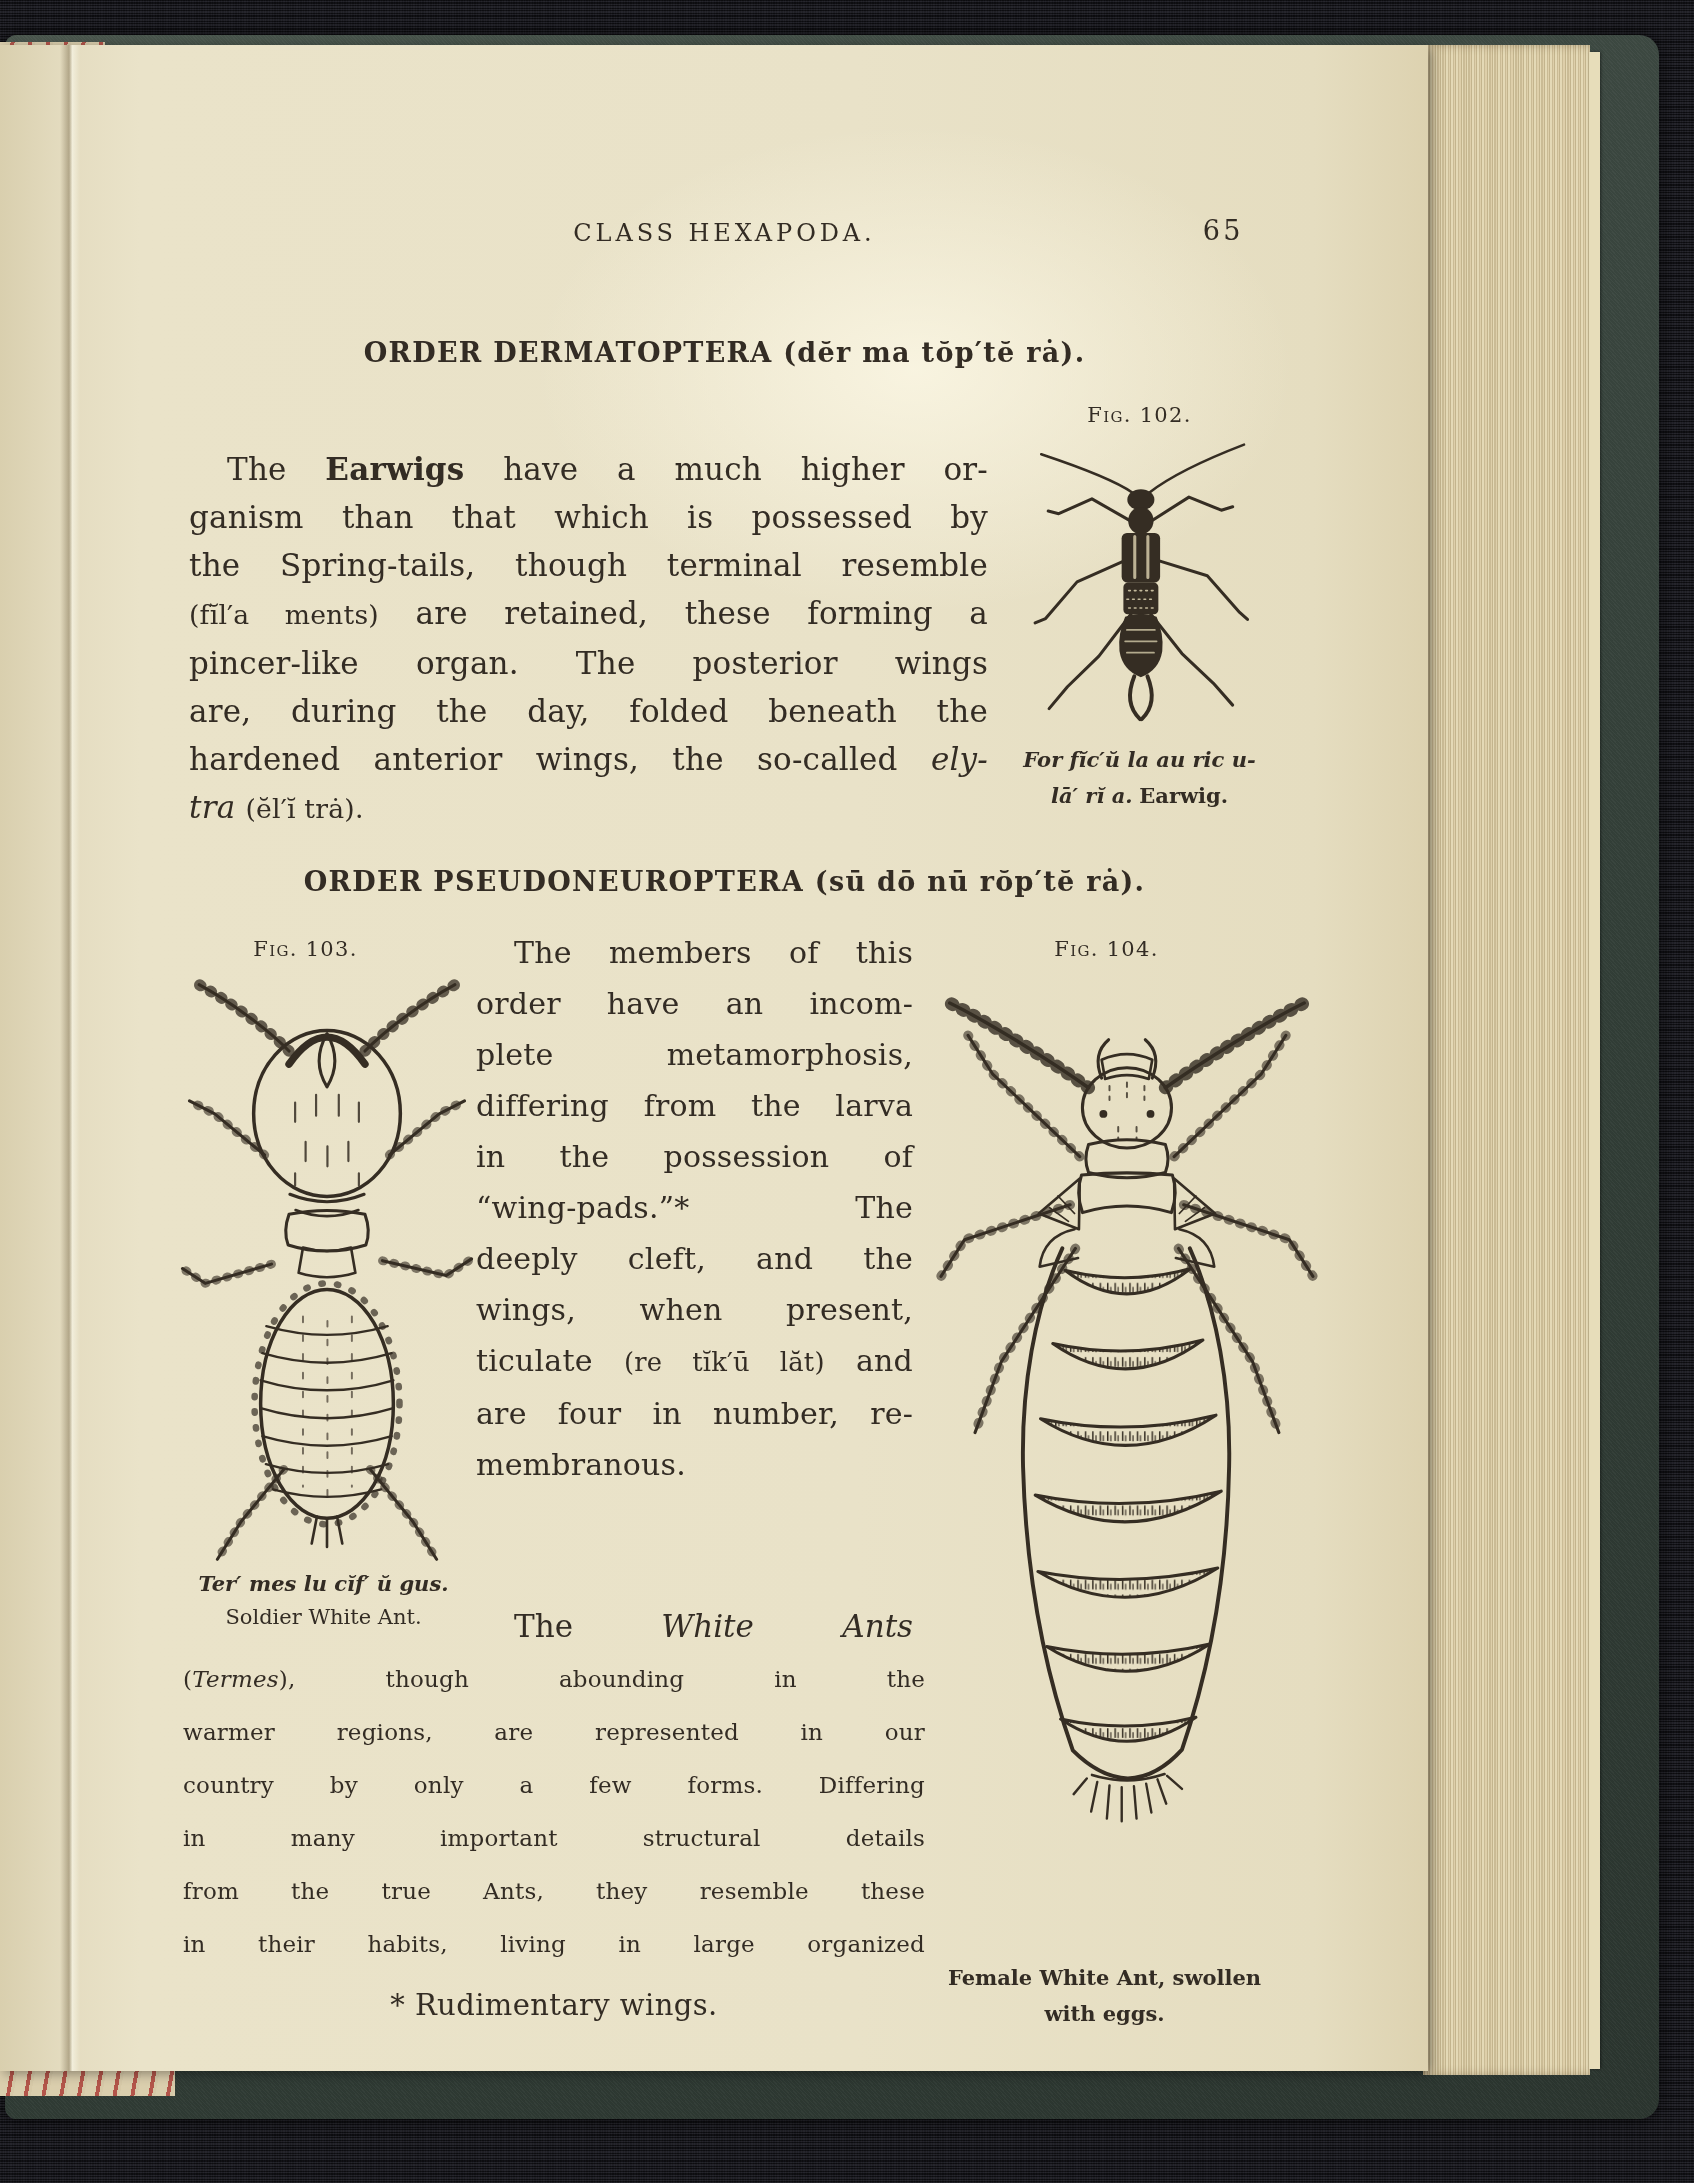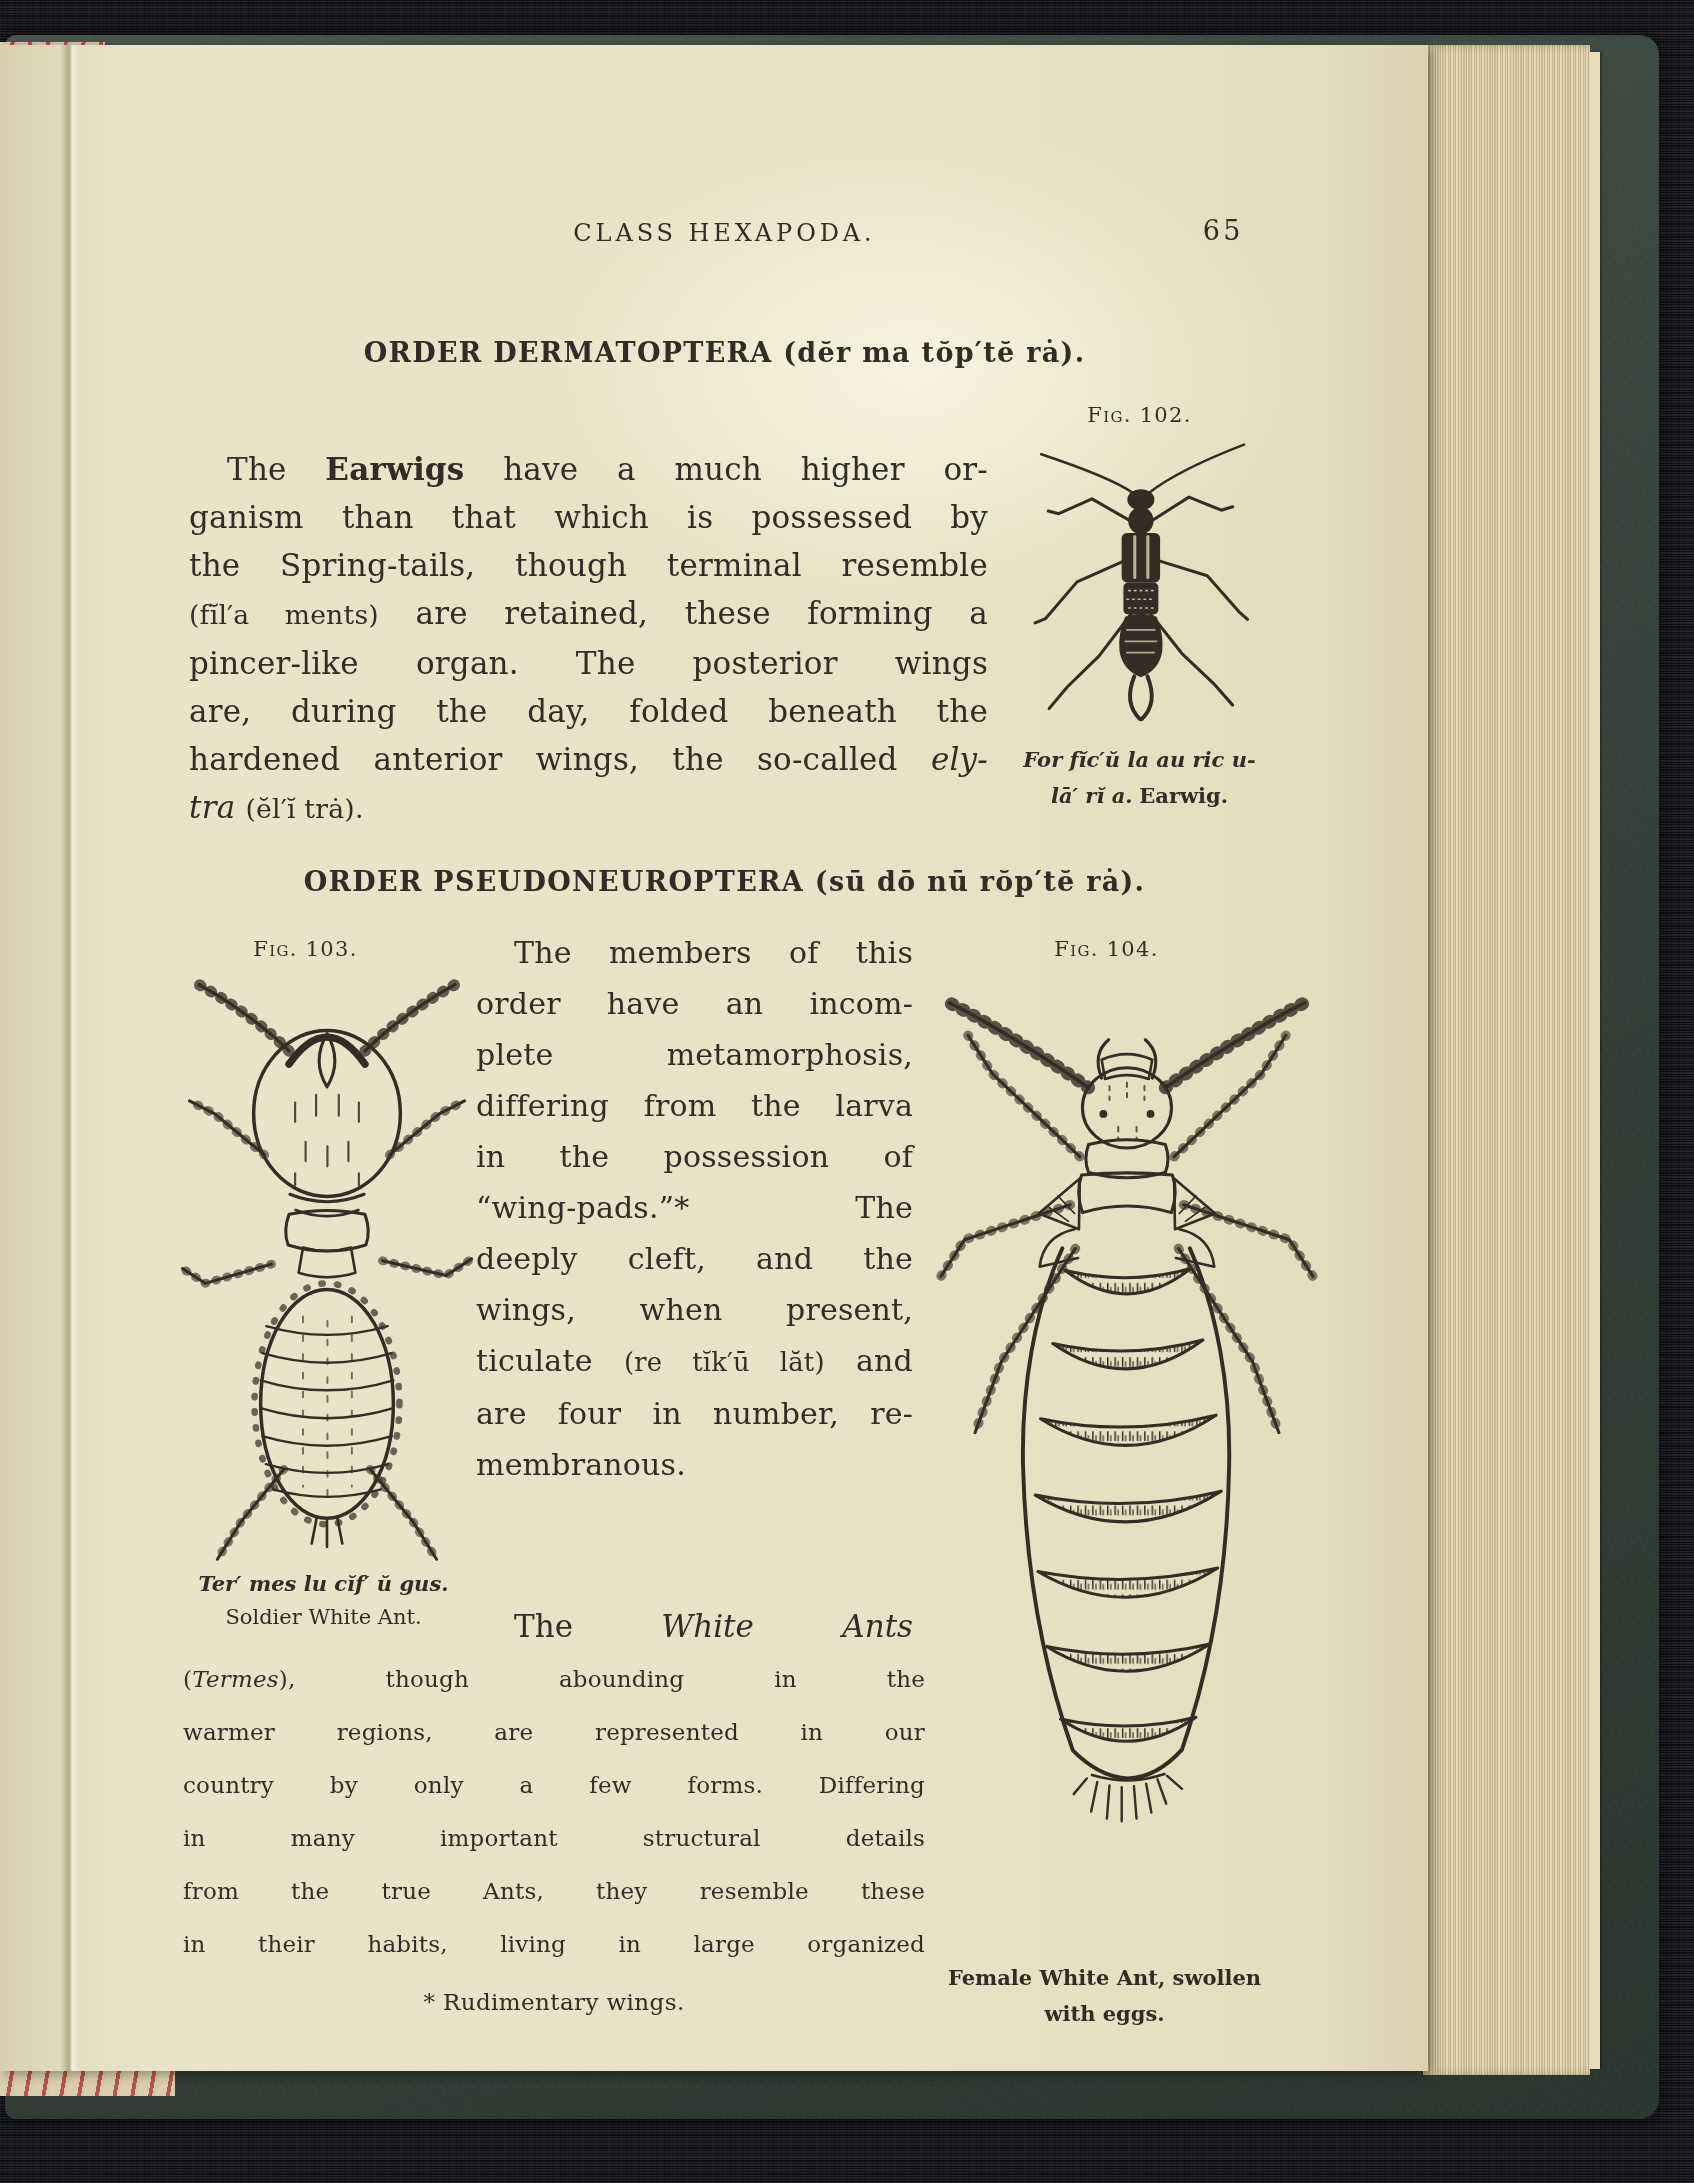--- a/index.html
+++ b/index.html
@@ -66,21 +66,21 @@
   .heading.h2{top:868px;}
   .figlabel{font-variant:small-caps;font-size:21px;letter-spacing:1.3px;text-align:center;}
   .para1{left:189px;top:400px;width:799px;font-size:31px;line-height:48px;letter-spacing:0.2px;margin-top:45px;}
   .midcol{left:476px;top:927px;width:437px;font-size:30px;line-height:51px;letter-spacing:0.2px;}
   .whiteants{left:476px;top:1601px;width:437px;font-size:31px;line-height:51px;}
   .para2{left:183px;top:1653px;width:742px;font-size:23px;line-height:53px;letter-spacing:0.2px;}
   .caption{font-size:21px;line-height:35px;}
   .cap102{left:1013px;top:742px;width:253px;}
   .cap103{left:175px;top:1567px;width:297px;line-height:33px;}
   .cap104{left:930px;top:1960px;width:349px;}
-  .footnote{left:183px;top:1991px;width:742px;text-align:center;font-size:23px;letter-spacing:0.4px;}
+  .footnote{left:183px;top:1991px;width:742px;text-align:center;font-size:29px;letter-spacing:0.4px;}
   svg{position:absolute;z-index:9;}
 </style>
 </head>
 <body>
 
 <div class="abs cover"></div>
 <div class="abs stack"></div>
 <div class="abs sliver"></div>
 <div class="abs cloth top"></div>
 <div class="abs cloth bottom"></div>

